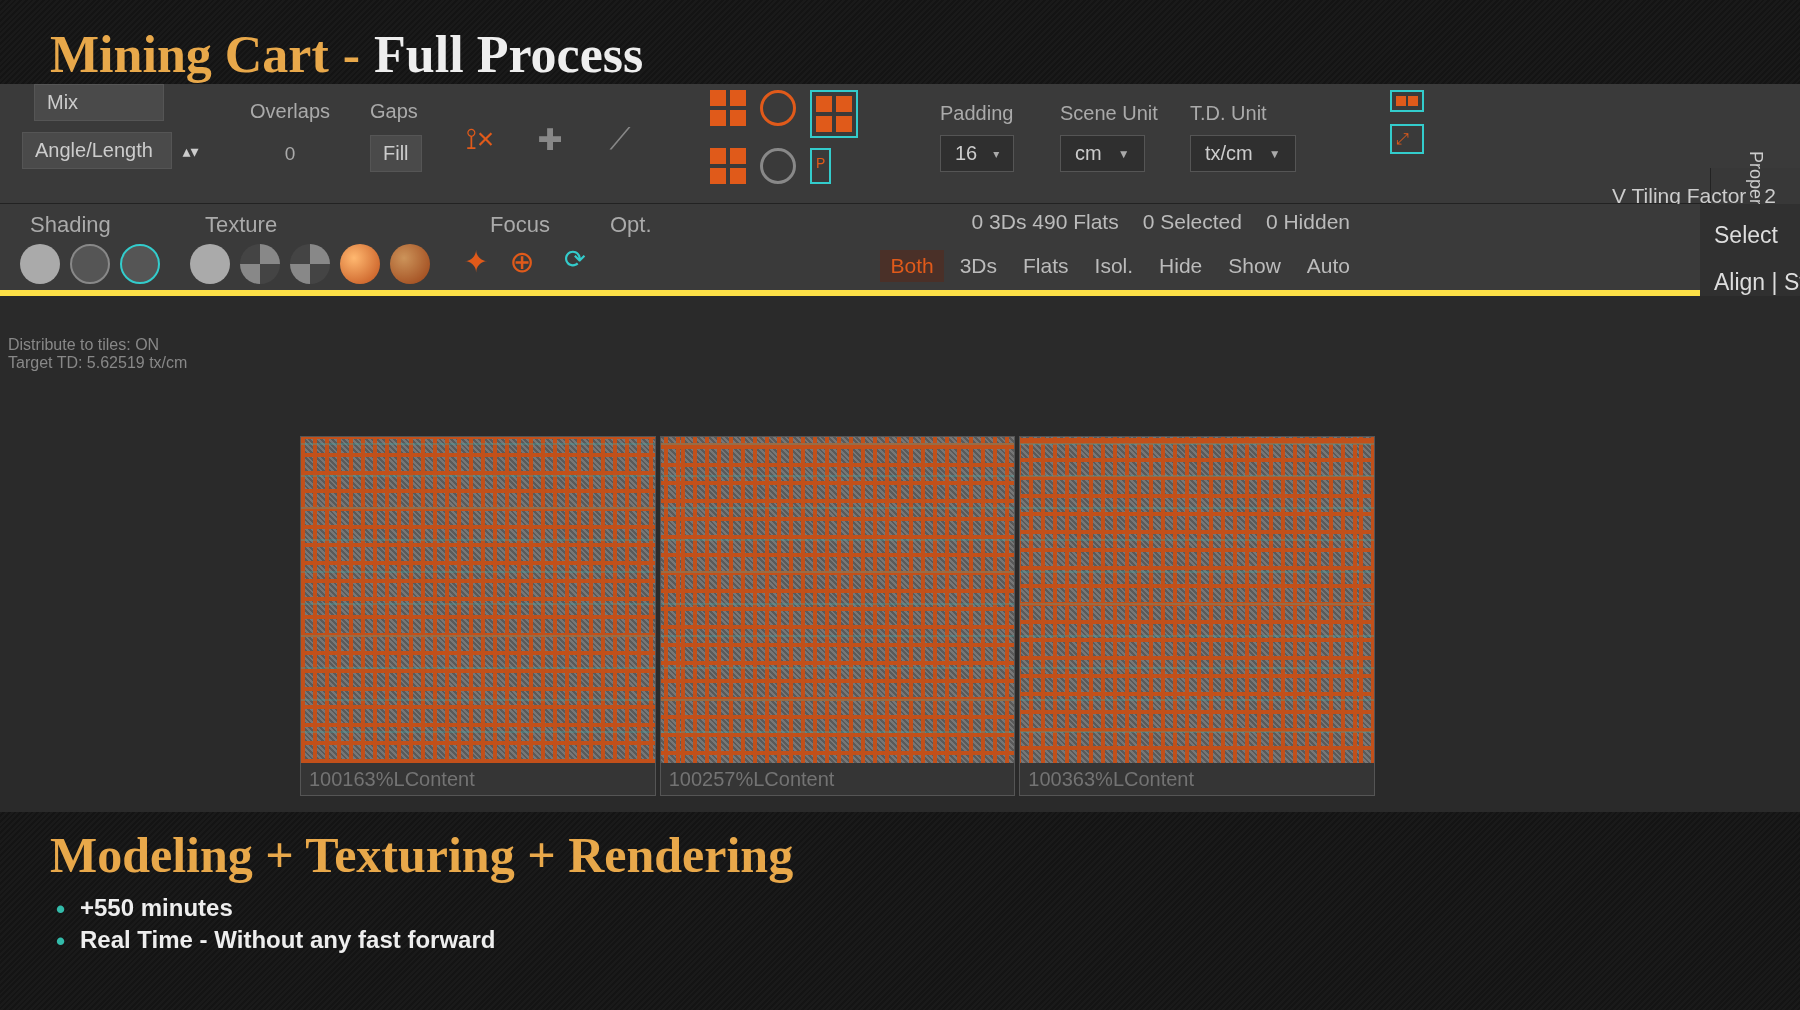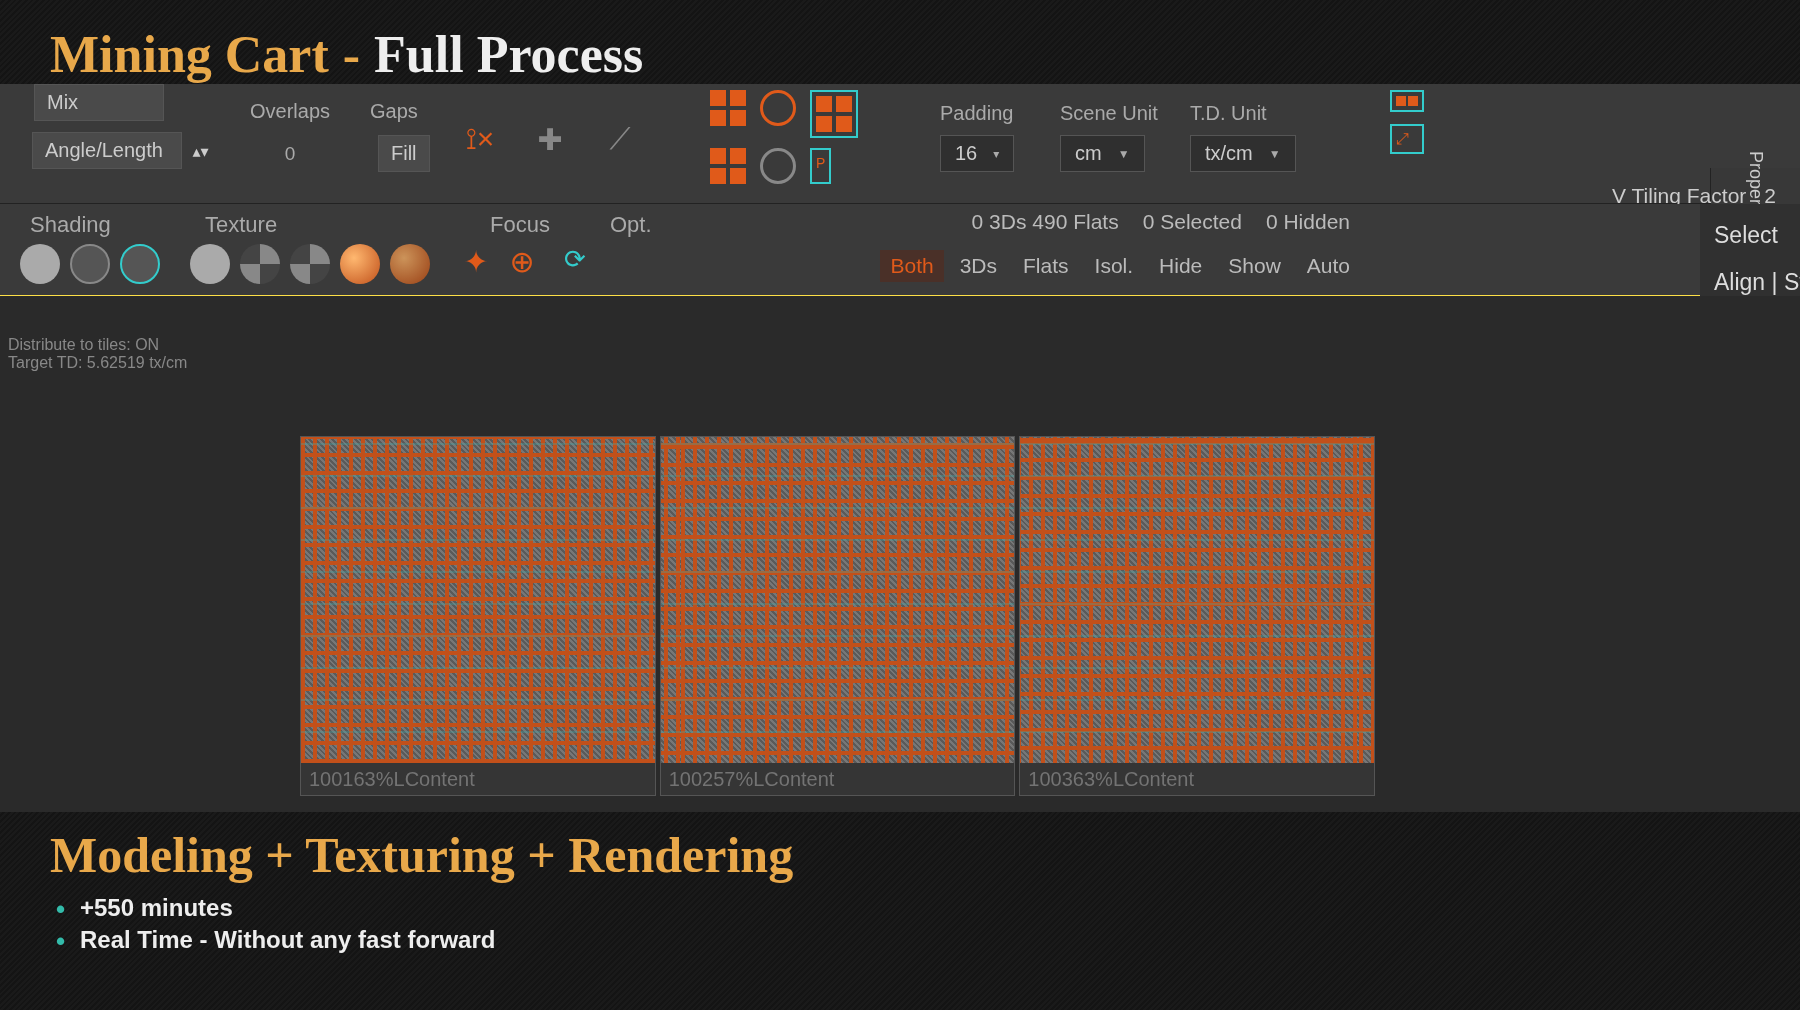--- a/index.html
+++ b/index.html
@@ -38,21 +38,21 @@
 .icon-cluster { display: flex; gap: 8px; }
 .sq-grid { display: inline-grid; grid-template-columns: repeat(2,16px); grid-template-rows: repeat(2,16px); gap: 4px; }
 .sq { background: #e05a1a; }
 .circ { width: 36px; height: 36px; border: 3px solid #e05a1a; border-radius: 50%; display:inline-block; }
 .box-outline { border: 2px solid #3cc; padding: 4px; display:inline-block; }
 
 .toolbar2 {
   background: #3a3a3a;
   height: 92px;
   position: relative;
-  border-bottom: 1px solid #fde047;
+  border-bottom: 6px solid #fde047;
 }
 .section-label { position: absolute; top: 8px; font-size: 22px; color: #aaa; }
 .circ-icon { width: 40px; height: 40px; border-radius: 50%; display: inline-block; margin-right: 4px; }
 .circ-solid { background: #aaa; }
 .circ-check { background: repeating-conic-gradient(#888 0 25%, #444 0 50%); border-radius:50%; }
 .circ-globe { background: #555; border:2px solid #888; }
 .circ-orange { background: radial-gradient(circle at 35% 35%, #ffb870, #c0501a); }
 .cross-icon { color: #e05a1a; font-size: 30px; display:inline-block; width:40px; text-align:center; }
 
 .status-row {
@@ -134,31 +134,31 @@
 <div class="title-bar">
   <span class="title-main">Mining Cart</span>
   <span class="title-sep">-</span>
   <span class="title-sub">Full Process</span>
 </div>
 
 <div class="toolbar">
   <div class="tb-group" style="left:34px; top:0;">
     <div class="tb-btn" style="width:130px;">Mix</div>
   </div>
-  <div class="tb-group" style="left:32px; top:48px;">
+  <div class="tb-group" style="left:22px; top:48px;">
     <div class="tb-btn" style="width:150px;">Angle/Length</div>
     <span style="margin-left:6px; display:inline-block;">▴▾</span>
   </div>
   <div class="tb-group" style="left:250px; top:16px;">
     <div class="tb-label">Overlaps</div>
     <div class="tb-small" style="margin-top:20px; text-align:center;">0</div>
   </div>
   <div class="tb-group" style="left:370px; top:16px;">
     <div class="tb-label">Gaps</div>
-    <div class="tb-btn" style="margin-top:12px;margin-left:8px;">Fill</div>
+    <div class="tb-btn" style="margin-top:12px;">Fill</div>
   </div>
   <div class="tb-group" style="left:460px; top:38px; display:flex; gap:30px;">
     <span class="cross-icon">⟟×</span>
     <span class="cross-icon" style="color:#888;">✚</span>
     <span class="cross-icon" style="color:#888;">⟋</span>
   </div>
   <div class="tb-group icon-cluster" style="left:710px; top:6px; flex-direction:column; gap:10px;">
     <div style="display:flex; gap:14px;">
       <span class="sq-grid">
           <span class="sq"></span>

